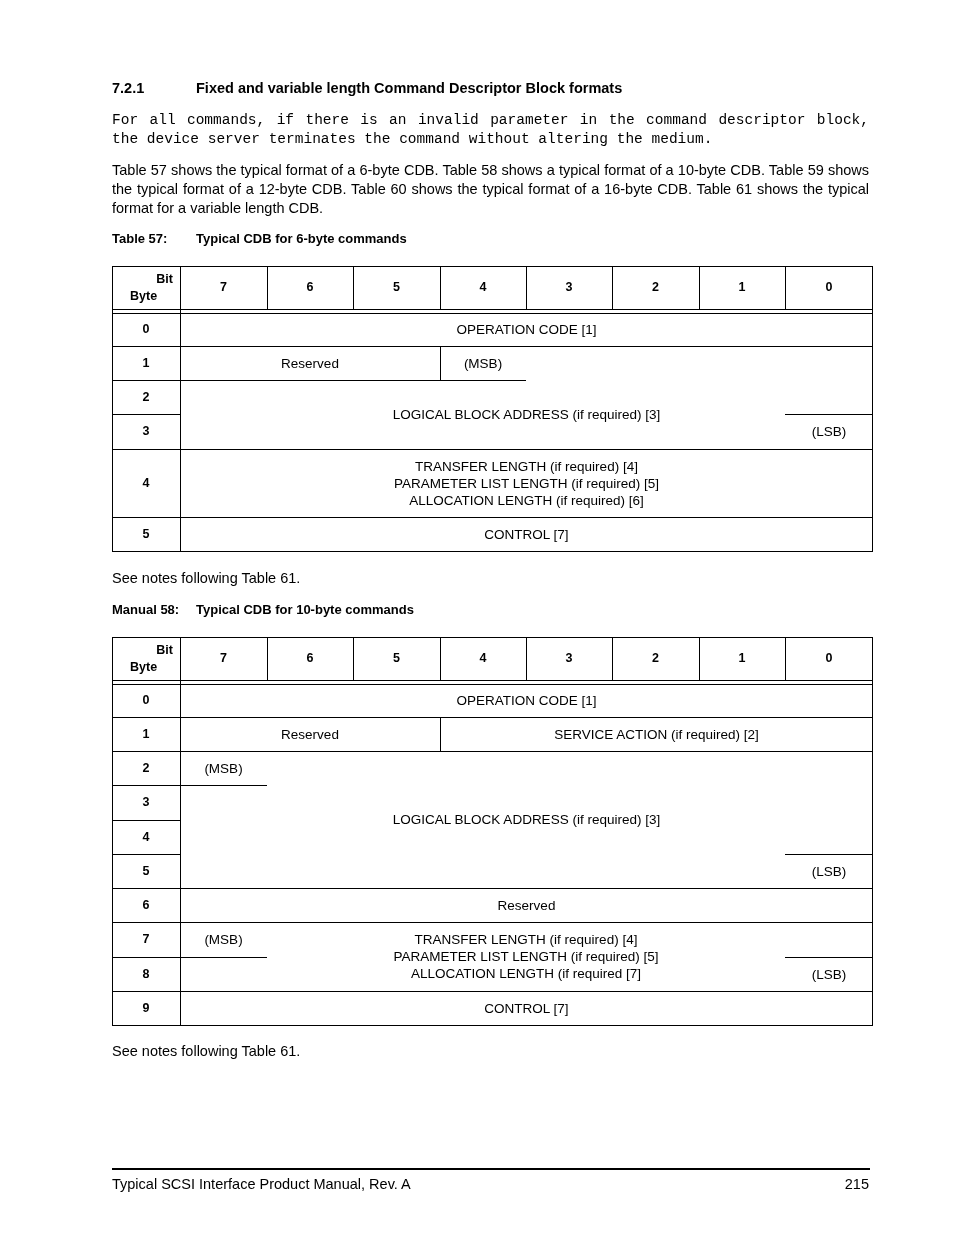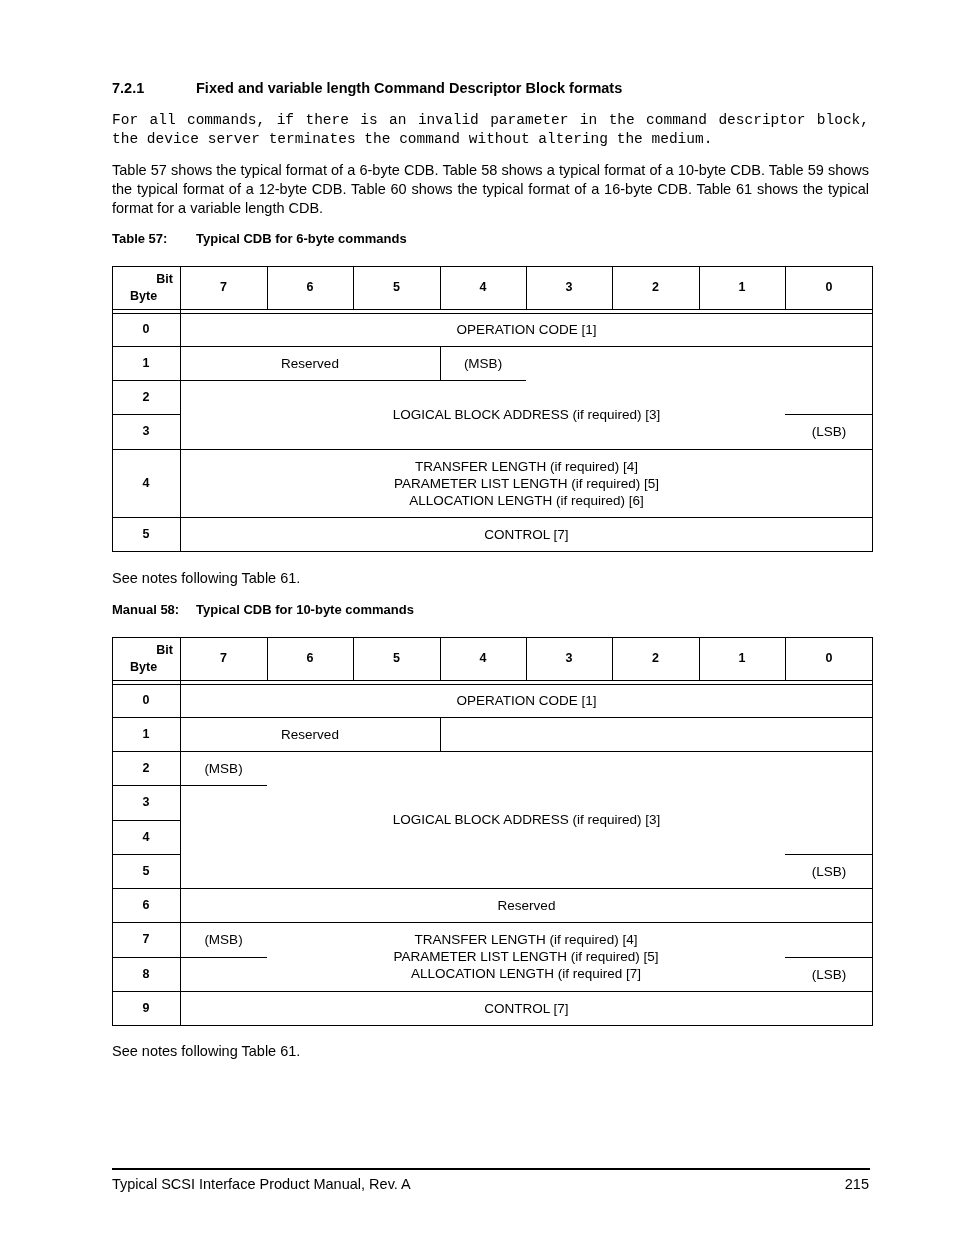--- a/index.html
+++ b/index.html
@@ -158,20 +158,21 @@
   <div class="cell bold" style="left:0;top:148px;width:68px;height:35px;">3</div>
   <div class="cell bold" style="left:0;top:183px;width:68px;height:34px;">4</div>
   <div class="cell bold" style="left:0;top:217px;width:68px;height:34px;">5</div>
   <div class="cell bold" style="left:0;top:251px;width:68px;height:34px;">6</div>
   <div class="cell bold" style="left:0;top:285px;width:68px;height:35px;">7</div>
   <div class="cell bold" style="left:0;top:320px;width:68px;height:34px;">8</div>
   <div class="cell bold" style="left:0;top:354px;width:68px;height:34px;">9</div>
 
   <div class="cell" style="left:68px;top:47px;width:693px;height:33px;">OPERATION CODE [1]</div>
   <div class="cell" style="left:68px;top:80px;width:260px;height:34px;">Reserved</div>
+  <div class="cell" style="left:328px;top:80px;width:433px;height:34px;">SERVICE ACTION (if required) [2]</div>
   <div class="cell" style="left:68px;top:114px;width:87px;height:34px;">(MSB)</div>
   <div class="cell" style="left:68px;top:114px;width:693px;height:137px;">LOGICAL BLOCK ADDRESS (if required) [3]</div>
   <div class="cell" style="left:673px;top:217px;width:88px;height:34px;">(LSB)</div>
   <div class="cell" style="left:68px;top:251px;width:693px;height:34px;">Reserved</div>
   <div class="cell" style="left:68px;top:285px;width:87px;height:35px;">(MSB)</div>
   <div class="cell" style="left:155px;top:285px;width:518px;height:69px;flex-direction:column;">
     <span>TRANSFER LENGTH (if required) [4]</span>
     <span>PARAMETER LIST LENGTH (if required) [5]</span>
     <span>ALLOCATION LENGTH (if required [7]</span>
   </div>

